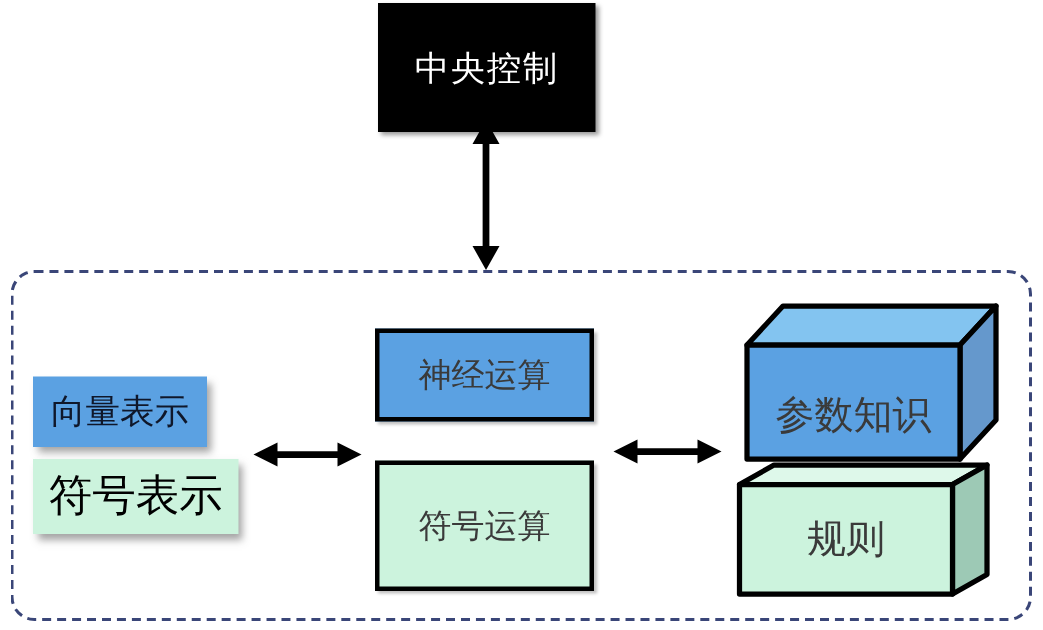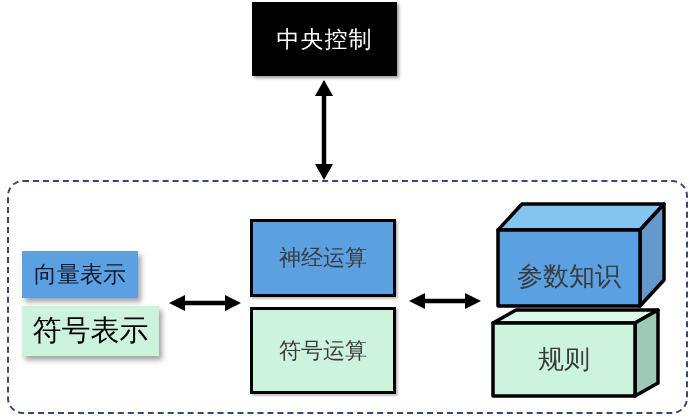--- a/index.html
+++ b/index.html
@@ -8,21 +8,21 @@
     background: #ffffff;
     font-family: "Liberation Sans", "DejaVu Sans", sans-serif;
     overflow: hidden;
   }
   #stage { position: relative; width: 695px; height: 420px; }
   .abs { position: absolute; box-sizing: border-box; }
   .center-flex { display: flex; align-items: center; justify-content: center; }
 
   
   #central-box {
-    left: 252px; top: 2px; width: 145px; height: 74px;
+    left: 252px; top: 2px; width: 145px; height: 86px;
     background: var(--black-box);
     color: var(--text-light);
     font-size: 23px; letter-spacing: 1px;
     box-shadow: 2px 2px 3px #9a9a9a;
   }
 
   
   #v-arrow { left: 308px; top: 79px; width: 32px; height: 102px; }
 
   
@@ -42,21 +42,21 @@
   }
   #symbol-repr-box {
     left: 22px; top: 306px; width: 137px; height: 50px;
     background: var(--mint);
     color: #000; font-size: 29px;
     box-shadow: 3px 4px 5px rgba(90,90,90,0.55);
   }
 
   
   #neural-box {
-    left: 250px; top: 219px; width: 146px; height: 78px;
+    left: 250px; top: 219px; width: 146px; height: 62px;
     background: var(--blue);
     border: 3px solid #000;
     color: var(--text-dark); font-size: 22px;
     box-shadow: 2px 2px 2px #c0c0c0;
     justify-content: center;
   }
   #symbol-ops-box {
     left: 250px; top: 307px; width: 146px; height: 87px;
     background: var(--mint);
     border: 3px solid #000;

